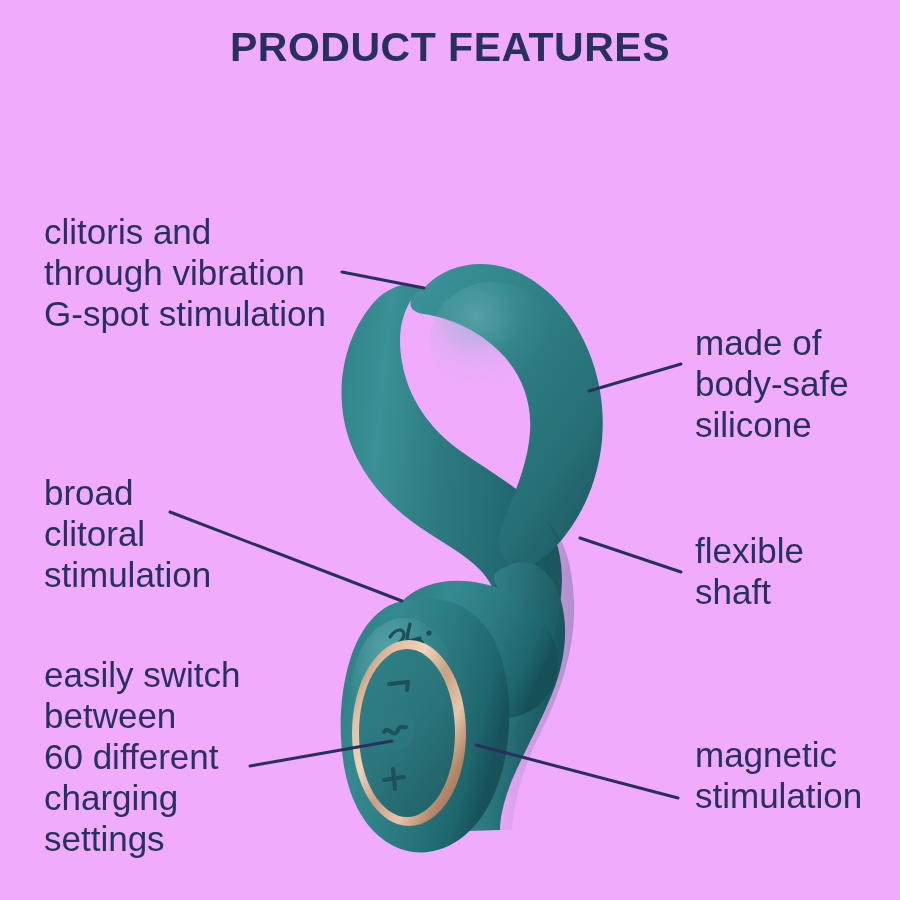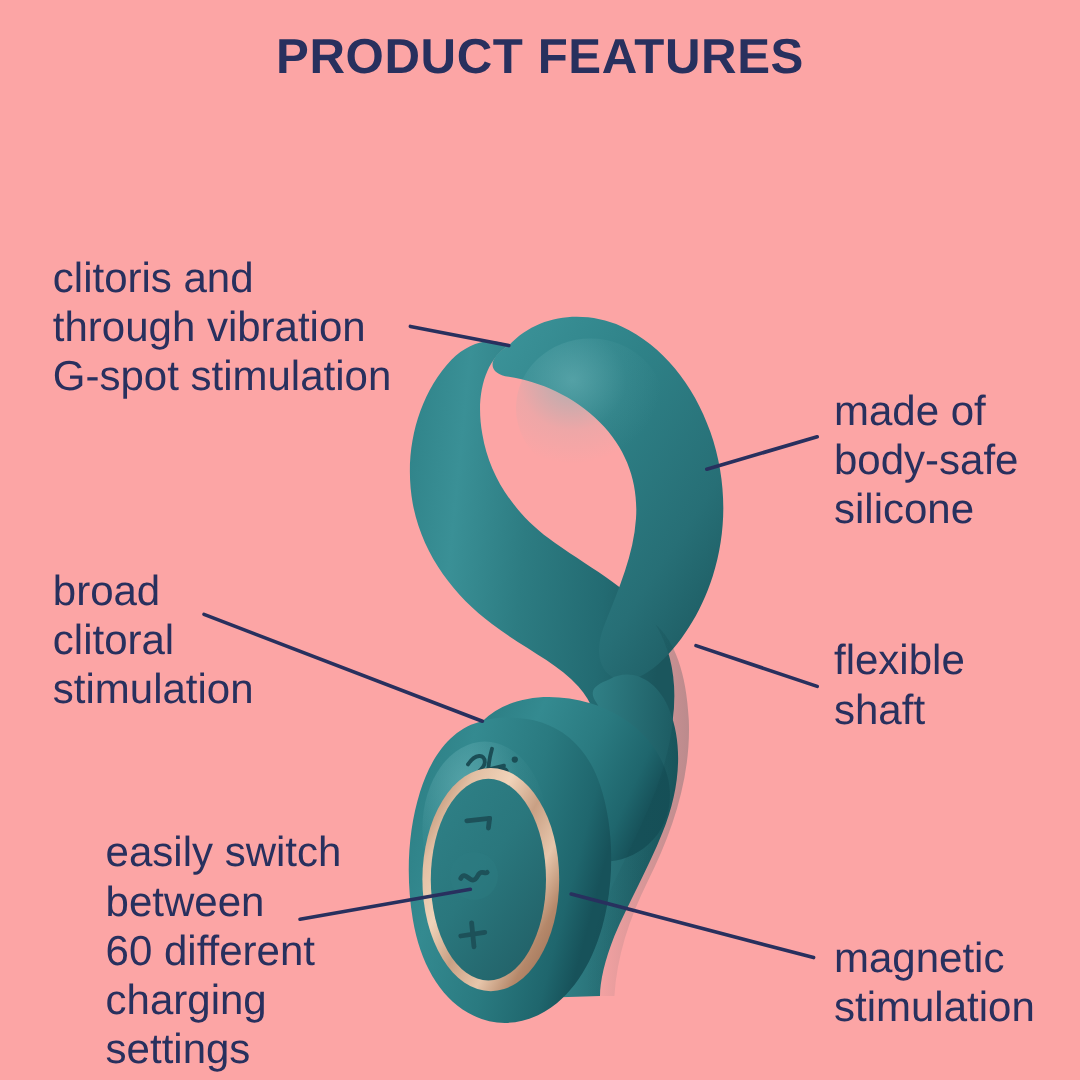--- a/index.html
+++ b/index.html
@@ -8,21 +8,21 @@
     padding: 0;
     background: #ffffff;
   }
   body {
     font-family: "Liberation Sans", sans-serif;
   }
   #page {
     position: relative;
     width: 900px;
     height: 900px;
-    background: #fca5a5;
+    background: #f0abfc;
     overflow: hidden;
   }
   #page-title {
     position: absolute;
     top: 24px;
     left: 0;
     width: 900px;
     text-align: center;
     font-family: "Liberation Sans", sans-serif;
     font-size: 41px;
@@ -39,24 +39,24 @@
     font-weight: 400;
     line-height: 41px;
     white-space: nowrap;
   }
   .callout.right { text-align: left; }
   .callout-line {
     display: block;
   }
   #callout-clitoris-gspot { left: 44px; top: 211px; }
   #callout-broad-clitoral { left: 44px; top: 472px; }
-  #callout-easily-switch  { left: 44px; top: 690px; margin-left: 44px; }
+  #callout-easily-switch  { left: 44px; top: 654px; }
   #callout-body-safe      { left: 695px; top: 322px; }
   #callout-flexible-shaft { left: 695px; top: 530px; }
-  #callout-magnetic       { left: 695px; top: 734px; margin-top: 44px; }
+  #callout-magnetic       { left: 695px; top: 734px; }
 
   #product-svg, #leader-svg {
     position: absolute;
     left: 0;
     top: 0;
   }
   #leader-svg { pointer-events: none; }
 </style>
 </head>
 <body>

